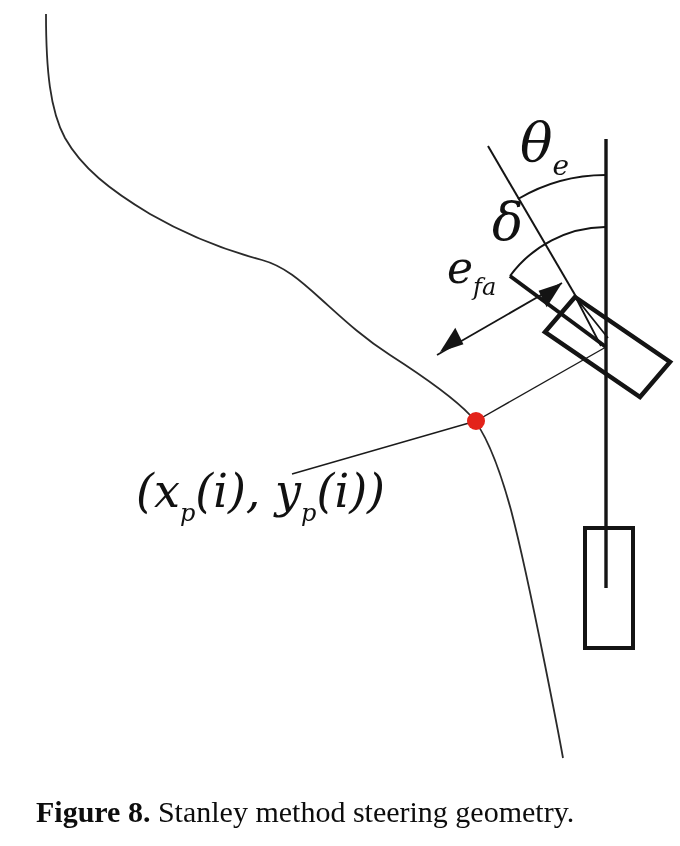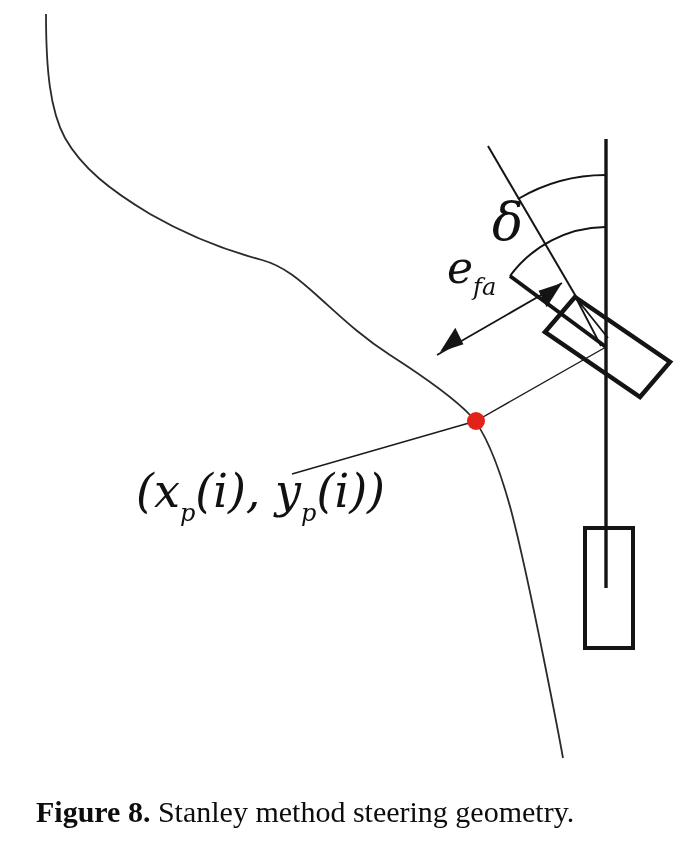--- a/index.html
+++ b/index.html
@@ -84,20 +84,23 @@
       <polygon points="562,283 539,292 548,308" fill="#141414" transform="rotate(3 562 283)"></polygon>
     </g>
 
     <line x1="476" y1="421" x2="606" y2="347" stroke="#1a1a1a" stroke-width="1.4"></line>
 
     <line x1="292" y1="474" x2="476" y2="421" stroke="#1a1a1a" stroke-width="1.4"></line>
 
     <circle cx="476" cy="421" r="9" fill="#e3231a"></circle>
   </svg>
 
+  <div class="math-label lbl-theta">
+    <span>θ</span><span class="sub">e</span>
+  </div>
 
   <div class="math-label lbl-delta">
     <span>δ</span>
   </div>
 
   <div class="math-label lbl-point">
     <span>(x</span><span class="sub">p</span><span>(i), y</span><span class="sub">p</span><span>(i))</span>
   </div>
 
   <div class="math-label lbl-efa">

